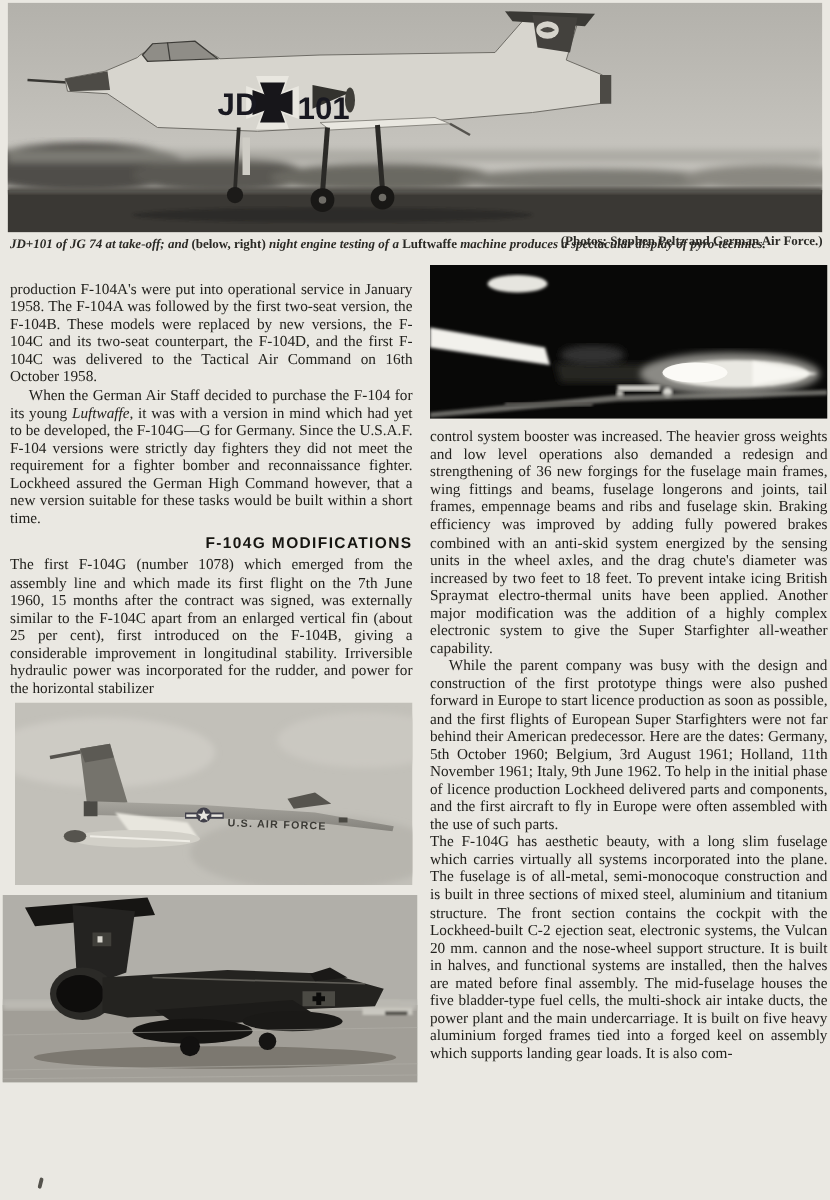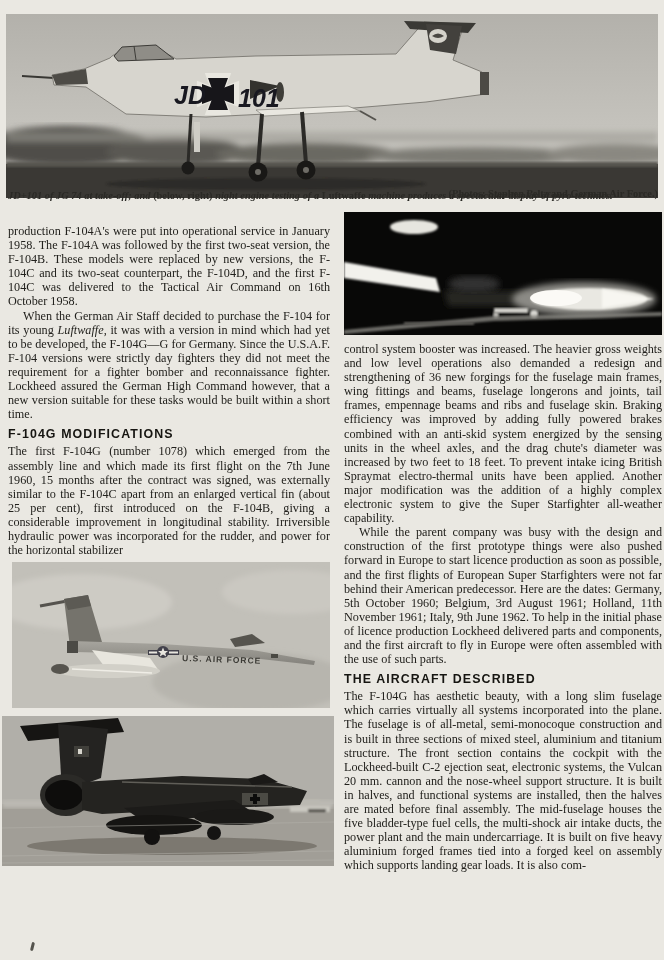--- a/index.html
+++ b/index.html
@@ -18,33 +18,33 @@
   .roman{font-style:normal;}
   .ital{font-style:italic;}
   .col{
     position:absolute;font-size:12.2px;line-height:14.1px;text-align:justify;
     color:#22211d;
   }
   .col p{margin:0;}
   .col p.indent{text-indent:15px;font-family:Liberation Serif, serif;}
   .sec-heading{
     font-family:"Liberation Sans",sans-serif;font-weight:700;font-size:12.4px;
-    letter-spacing:1.1px;text-align:left;margin:6px 0 3px 0;color:#161511;
+    letter-spacing:1.1px;text-align:right;margin:6px 0 3px 0;color:#161511;
   }
   .page-mark{
     position:absolute;left:31px;top:942px;width:3px;height:9px;
     background:#55534d;transform:rotate(14deg);border-radius:2px;
   }
 </style>
 </head>
 <body>
 
 <div class="page">
 
-  <div class="photo" style="left:6px;top:14px;width:652px;height:184px;font-style:italic;">
+  <div class="photo" style="left:6px;top:2px;width:652px;height:184px;">
     <svg width="652" height="184" viewBox="0 0 652 184">
       <defs>
         <linearGradient id="sky1" x1="0" y1="0" x2="0" y2="1">
           <stop offset="0" stop-color="#b3b1ab"></stop>
           <stop offset="0.7" stop-color="#c7c5bf"></stop>
           <stop offset="1" stop-color="#bdbbb5"></stop>
         </linearGradient>
         <filter id="f1">
             <feGaussianBlur stdDeviation="3"></feGaussianBlur>
           </filter>
@@ -282,19 +282,18 @@
           <circle cx="152" cy="103" r="3" fill="#b9b8b2" filter="url(#f8)"></circle>
 
           <path d="M0 118 L150 104 L318 100 L318 104 L150 109 L0 122 Z" fill="#8f8e88" opacity="0.75" filter="url(#f8)"></path>
           <rect x="60" y="110" width="70" height="3" fill="#5a5954" filter="url(#f8)"></rect>
         </g>
       </svg>
     </div>
 
     <p>control system booster was increased. The heavier gross weights and low level operations also demanded a redesign and strengthening of 36 new forgings for the fuselage main frames, wing fittings and beams, fuselage longerons and joints, tail frames, empennage beams and ribs and fuselage skin. Braking efficiency was improved by adding fully powered brakes combined with an anti-skid system energized by the sensing units in the wheel axles, and the drag chute's diameter was increased by two feet to 18 feet. To prevent intake icing British Spraymat electro-thermal units have been applied. Another major modification was the addition of a highly complex electronic system to give the Super Starfighter all-weather capability.</p>
     <p class="indent">While the parent company was busy with the design and construction of the first prototype things were also pushed forward in Europe to start licence production as soon as possible, and the first flights of European Super Starfighters were not far behind their American predecessor. Here are the dates: Germany, 5th October 1960; Belgium, 3rd August 1961; Holland, 11th November 1961; Italy, 9th June 1962. To help in the initial phase of licence production Lockheed delivered parts and components, and the first aircraft to fly in Europe were often assembled with the use of such parts.</p>
-    <div class="sec-heading">THE AIRCRAFT DESCRIBED</div>
     <p>The F-104G has aesthetic beauty, with a long slim fuselage which carries virtually all systems incorporated into the plane. The fuselage is of all-metal, semi-monocoque construction and is built in three sections of mixed steel, aluminium and titanium structure. The front section contains the cockpit with the Lockheed-built C-2 ejection seat, electronic systems, the Vulcan 20 mm. cannon and the nose-wheel support structure. It is built in halves, and functional systems are installed, then the halves are mated before final assembly. The mid-fuselage houses the five bladder-type fuel cells, the multi-shock air intake ducts, the power plant and the main undercarriage. It is built on five heavy aluminium forged frames tied into a forged keel on assembly which supports landing gear loads. It is also com-</p>
   </div>
 
   <div class="page-mark"></div>
 
 </div>
 
 </body></html>

